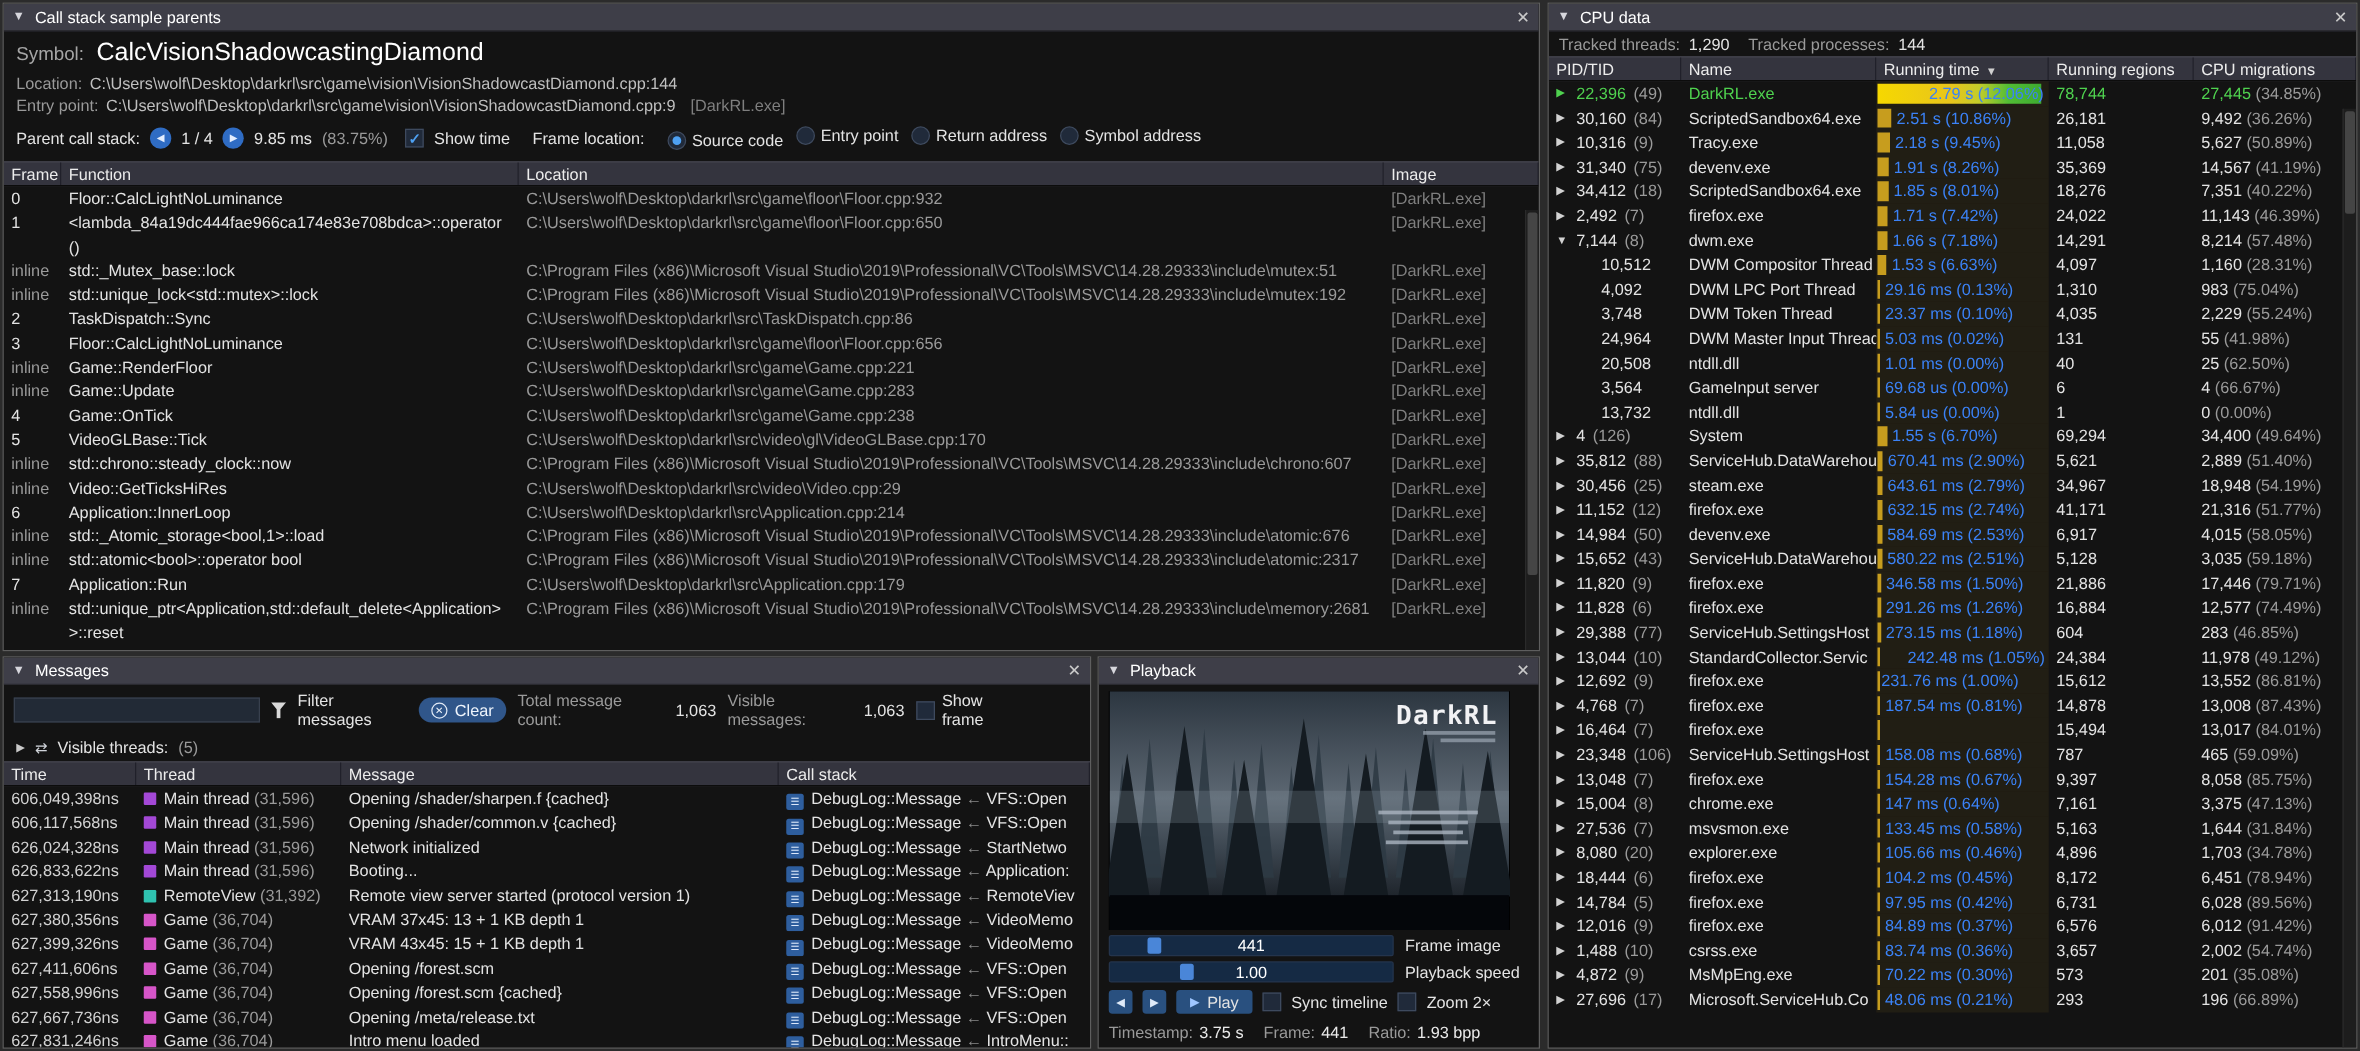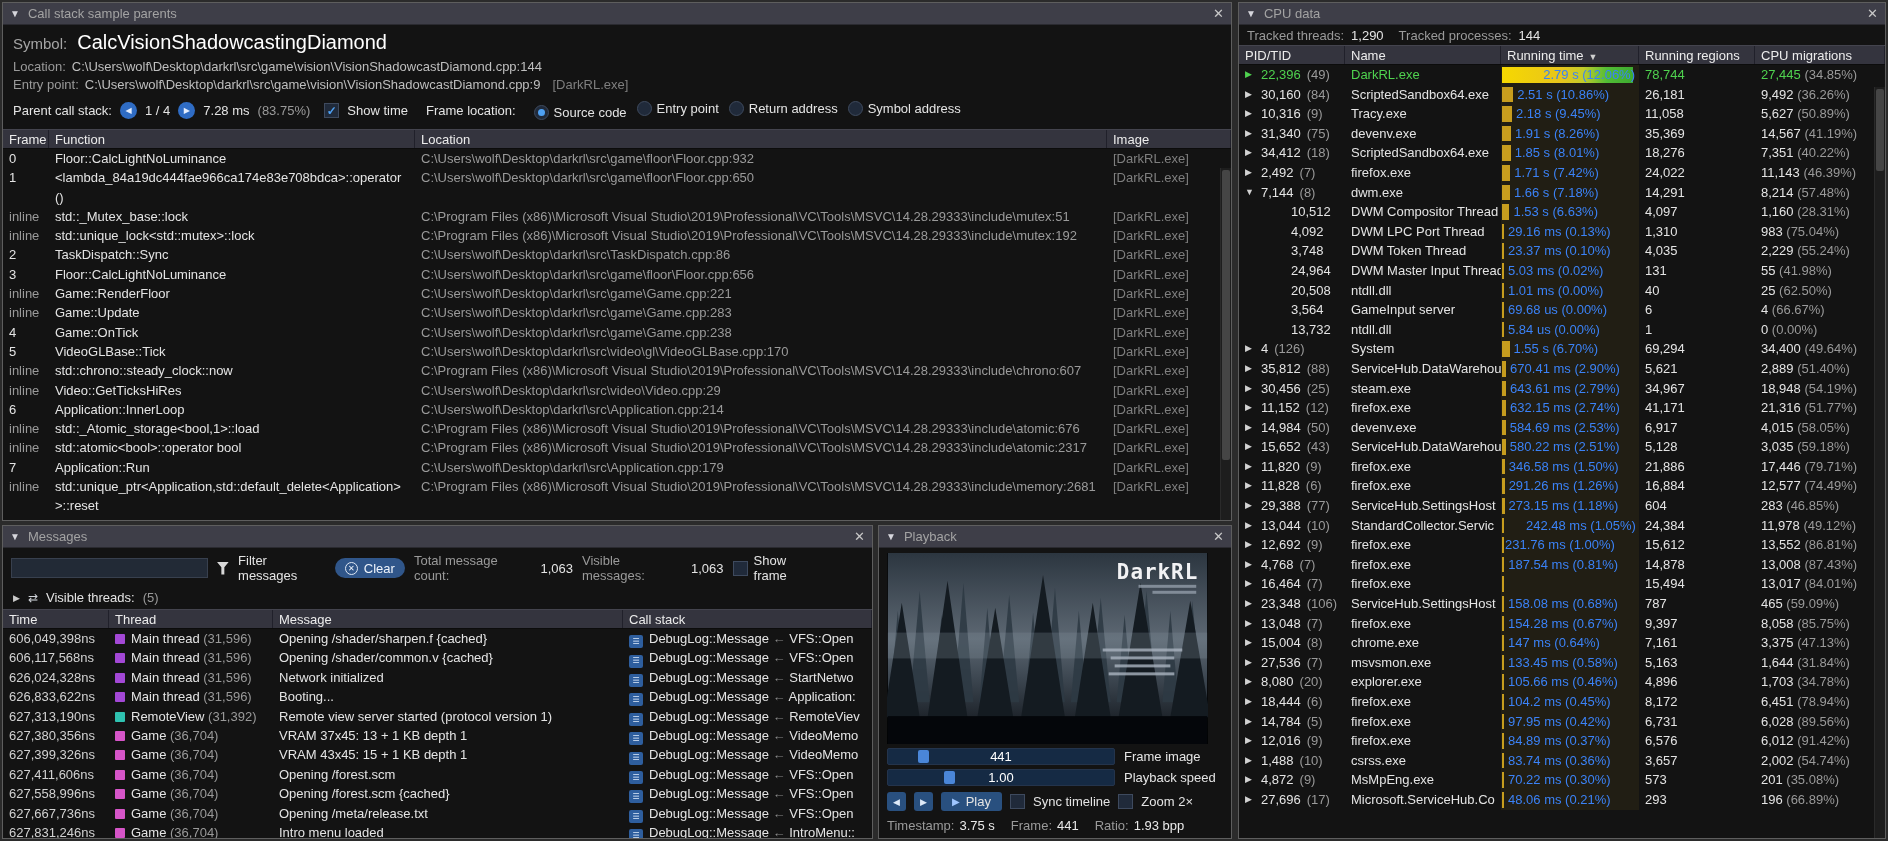--- a/index.html
+++ b/index.html
@@ -1,21 +1,21 @@
 <!DOCTYPE html>
 <html><head>
 <meta charset="utf-8">
 <style>
   *{box-sizing:border-box}
   html,body{margin:0;padding:0;width:1888px;height:841px;overflow:hidden;background:#2b2b2b;
     font-family:"Liberation Sans",sans-serif;font-size:13px;color:#e4e4e4}
   .panel{position:absolute;background:#131313;border:1px solid #5e5e5e;display:flex;flex-direction:column;overflow:hidden}
   .titlebar{flex:0 0 22px;background:#3e3e48;display:flex;align-items:center;gap:8px;padding:0 7px;border-bottom:1px solid #2a2a30}
   .tb-arrow{font-size:10px;color:#d6d6dc}
-  .tb-title{color:#a3a3a3}
+  .tb-title{color:#ffffff}
   .tb-close{margin-left:auto;color:#c9c9c9;font-size:13px}
   .body{flex:1;position:relative;overflow:hidden}
   .dim{color:#9a9a9a}
 
   
   .thead{display:grid;background:#34343e;height:20px;line-height:19px;border-top:1px solid #44444e;border-bottom:1px solid #0c0c0c;color:#ececec}
   .thead .hcell{padding:0 6px;border-right:1px solid #20202a;overflow:hidden;white-space:nowrap}
   .sort{font-size:9px;margin-left:5px;color:#cfcfcf}
 
   
@@ -79,21 +79,21 @@
   .play-ic{color:#9fc6ff;font-size:10px}
   .pb-status{display:flex;gap:16px;margin-top:3px;white-space:nowrap}
   .pb-status .val{color:#eaeaea;margin-left:5px}
 
   
   .cpu-info{display:flex;align-items:center;gap:7px;padding:4px 8px;height:20px}
   .cpu-grid{grid-template-columns:106px 156px 138px 116px 1fr}
   .cpu-row{display:grid;grid-template-columns:106px 156px 138px 116px 1fr;height:19.6px;line-height:19.6px}
   .cpu-row .cell{padding:0 6px;overflow:hidden;white-space:nowrap}
   .pid-cell{display:flex;align-items:center;gap:4px}
-  .pid-cell.child{padding-left:36px}
+  .pid-cell.child{padding-left:26px}
   .row-arrow{width:12px;font-size:9px;color:#d2d2d2;flex:0 0 auto}
   .cnt{margin-left:2px}
   .time-cell{position:relative;background:rgba(205,170,40,0.08)}
   .bar{position:absolute;left:1px;top:2px;bottom:2px;background:#c79d1e}
   .bar-hl{background:linear-gradient(90deg,#f6d800 0%,#e8c51c 45%,#c3cc2a 62%,#52bd35 80%,#3dab30 100%)}
   .time-text{position:absolute;top:0;white-space:nowrap;color:#3b82f6}
   .time-text.right{right:4px;text-align:right}
   .hl .pid-num,.hl .name-cell,.hl .reg-cell,.hl .migr-num,.hl .row-arrow{color:#4fd24f}
 
   
@@ -120,21 +120,21 @@
           <span>Location:</span><span class="meta-path">C:\Users\wolf\Desktop\darkrl\src\game\vision\VisionShadowcastDiamond.cpp:144</span>
         </div>
         <div class="meta-line">
           <span>Entry point:</span><span class="meta-path">C:\Users\wolf\Desktop\darkrl\src\game\vision\VisionShadowcastDiamond.cpp:9</span><span class="meta-img">[DarkRL.exe]</span>
         </div>
         <div class="controls-line">
           <span>Parent call stack:</span>
           <span class="circle-btn">◀</span>
           <span>1 / 4</span>
           <span class="circle-btn">▶</span>
-          <span>7.28 ms</span>
+          <span>9.85 ms</span>
           <span class="sample-pct">(83.75%)</span>
           <span class="checkbox">✓</span>
           <span>Show time</span>
           <span class="ctl-lbl2">Frame location:</span>
           <span id="radio-group"><span class="radio-wrap">
                 <span class="radio sel"></span>
                 <span>Source code</span>
               </span><span class="radio-wrap">
                 <span class="radio"></span>
                 <span>Entry point</span>

